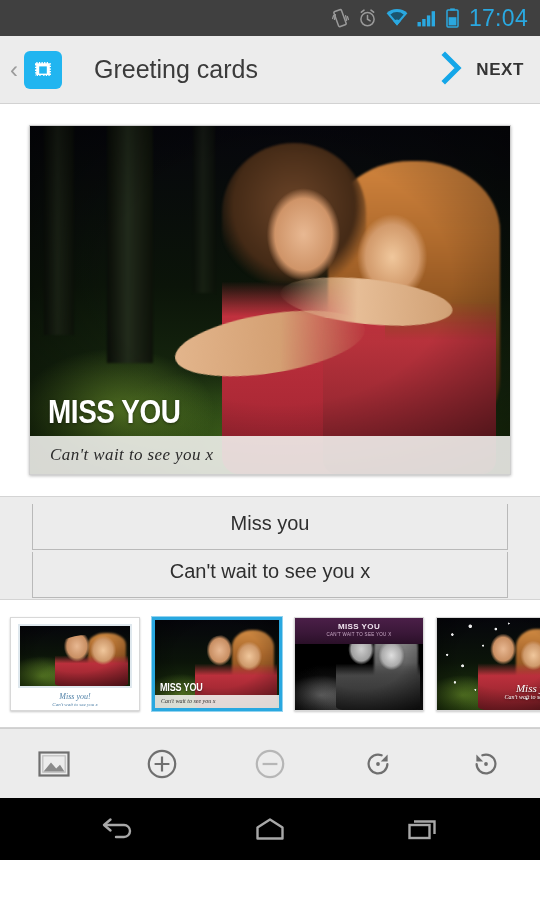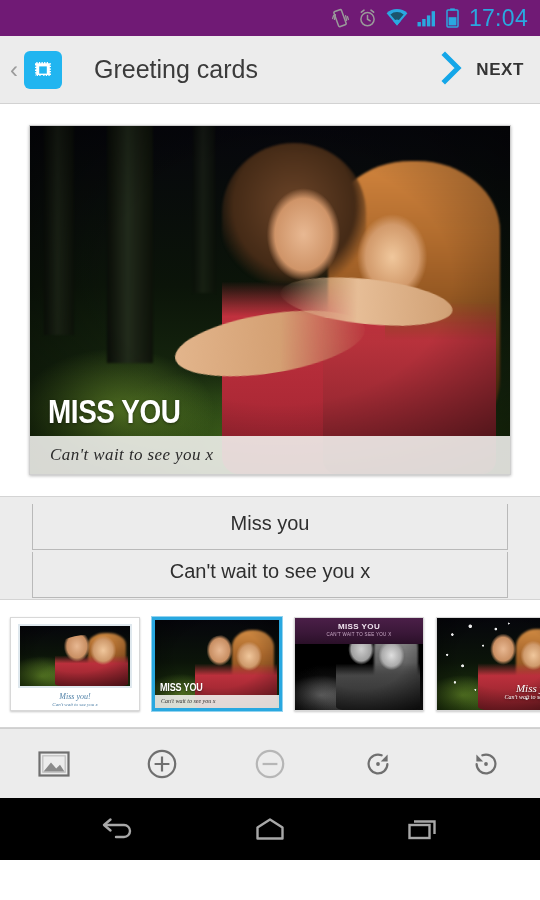--- a/index.html
+++ b/index.html
@@ -17,21 +17,21 @@
     width: 540px;
     height: 900px;
     display: flex;
     flex-direction: column;
     background: #ffffff;
   }
 
   
   .statusbar {
     height: 36px;
-    background: #701a75;
+    background: #404040;
     display: flex;
     align-items: center;
     justify-content: flex-end;
     padding-right: 12px;
     flex: 0 0 36px;
   }
   .status-icons {
     display: flex;
     align-items: center;
     gap: 9px;

